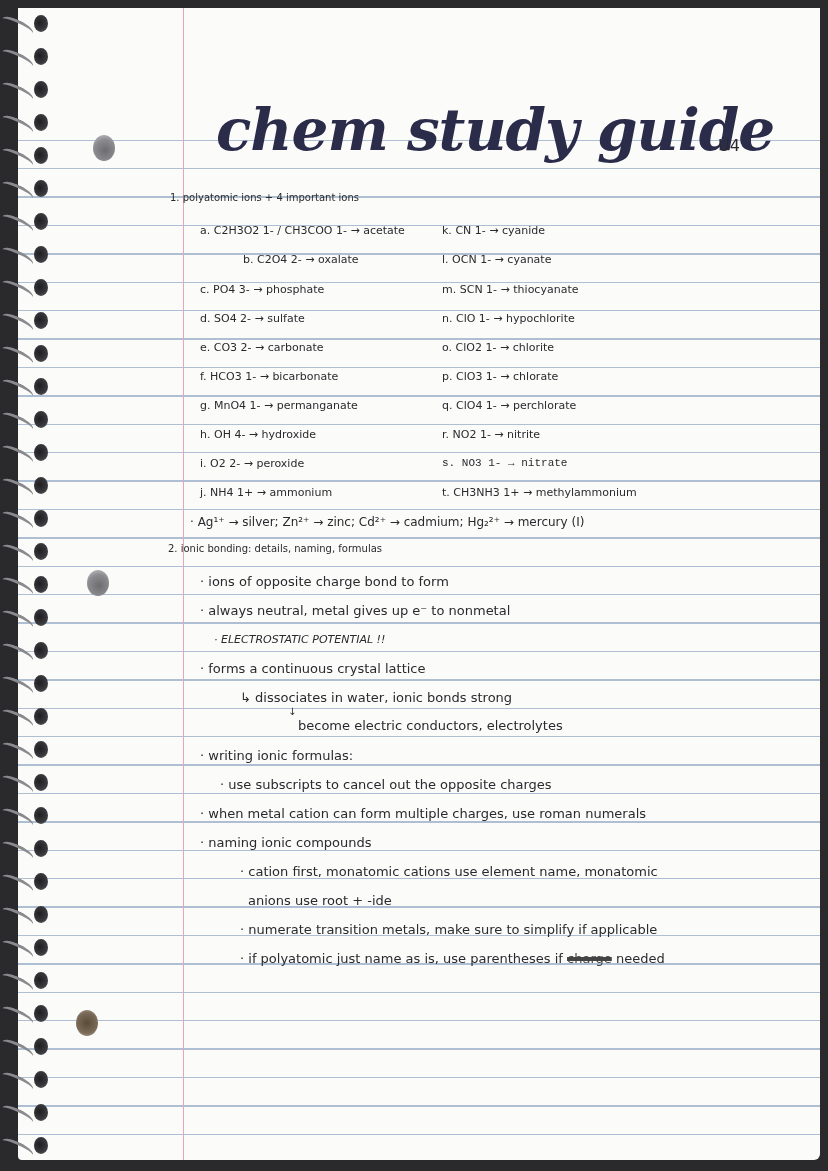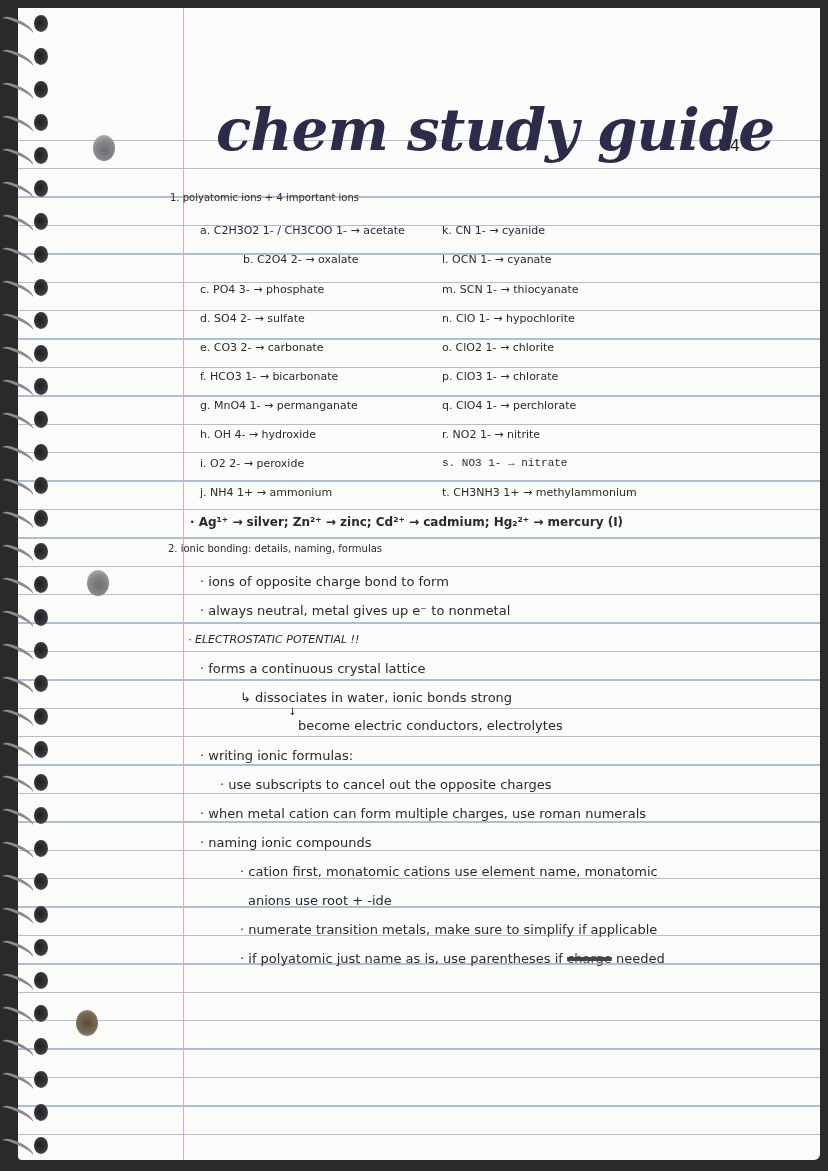--- a/index.html
+++ b/index.html
@@ -90,26 +90,26 @@
     <div class="hw ion" style="left:424px; top:275px;"><span>m.</span> <span>SCN 1-</span> → <span>thiocyanate</span></div>
     <div class="hw ion" style="left:424px; top:304px;"><span>n.</span> <span>ClO 1-</span> → <span>hypochlorite</span></div>
     <div class="hw ion" style="left:424px; top:333px;"><span>o.</span> <span>ClO2 1-</span> → <span>chlorite</span></div>
     <div class="hw ion" style="left:424px; top:362px;"><span>p.</span> <span>ClO3 1-</span> → <span>chlorate</span></div>
     <div class="hw ion" style="left:424px; top:391px;"><span>q.</span> <span>ClO4 1-</span> → <span>perchlorate</span></div>
     <div class="hw ion" style="left:424px; top:420px;"><span>r.</span> <span>NO2 1-</span> → <span>nitrite</span></div>
     <div class="hw ion" style="left:424px; top:449px;font-family:Liberation Mono, monospace;"><span>s.</span> <span>NO3 1-</span> → <span>nitrate</span></div>
     <div class="hw ion" style="left:424px; top:478px;"><span>t.</span> <span>CH3NH3 1+</span> → <span>methylammonium</span></div>
   </div>
 
-  <div class="hw ion" style="left:172px; top:507px; font-size:12px;font-weight:bold;">· Ag¹⁺ → silver; Zn²⁺ → zinc; Cd²⁺ → cadmium; Hg₂²⁺ → mercury (I)</div>
+  <div class="hw ion" style="left:172px; top:507px; font-size:12px;">· Ag¹⁺ → silver; Zn²⁺ → zinc; Cd²⁺ → cadmium; Hg₂²⁺ → mercury (I)</div>
 
   <div class="hw sec" style="left:150px; top:535px;">2. ionic bonding: details, naming, formulas</div>
   <div class="hw body" style="left:182px; top:566px;">· ions of opposite charge bond to form</div>
   <div class="hw body" style="left:182px; top:595px;">· always neutral, metal gives up e⁻ to nonmetal</div>
-  <div class="hw caps" style="left:170px; top:625px;font-style:italic;">· ELECTROSTATIC POTENTIAL !!</div>
+  <div class="hw caps" style="left:196px; top:625px;font-style:italic;">· ELECTROSTATIC POTENTIAL !!</div>
   <div class="hw body" style="left:182px; top:653px;">· forms a continuous crystal lattice</div>
   <div class="hw body" style="left:222px; top:682px;">↳ dissociates in water, ionic bonds strong</div>
   <div class="hw body" style="left:270px; top:698px; font-size:10px;">↓</div>
   <div class="hw body" style="left:280px; top:710px;">become electric conductors, electrolytes</div>
   <div class="hw body" style="left:182px; top:740px;">· writing ionic formulas:</div>
   <div class="hw body" style="left:202px; top:769px;">· use subscripts to cancel out the opposite charges</div>
   <div class="hw body" style="left:182px; top:798px;">· when metal cation can form multiple charges, use roman numerals</div>
   <div class="hw body" style="left:182px; top:827px;">· naming ionic compounds</div>
   <div class="hw body" style="left:222px; top:856px;">· cation first, monatomic cations use element name, monatomic</div>
   <div class="hw body" style="left:230px; top:885px;">anions use root + -ide</div>

